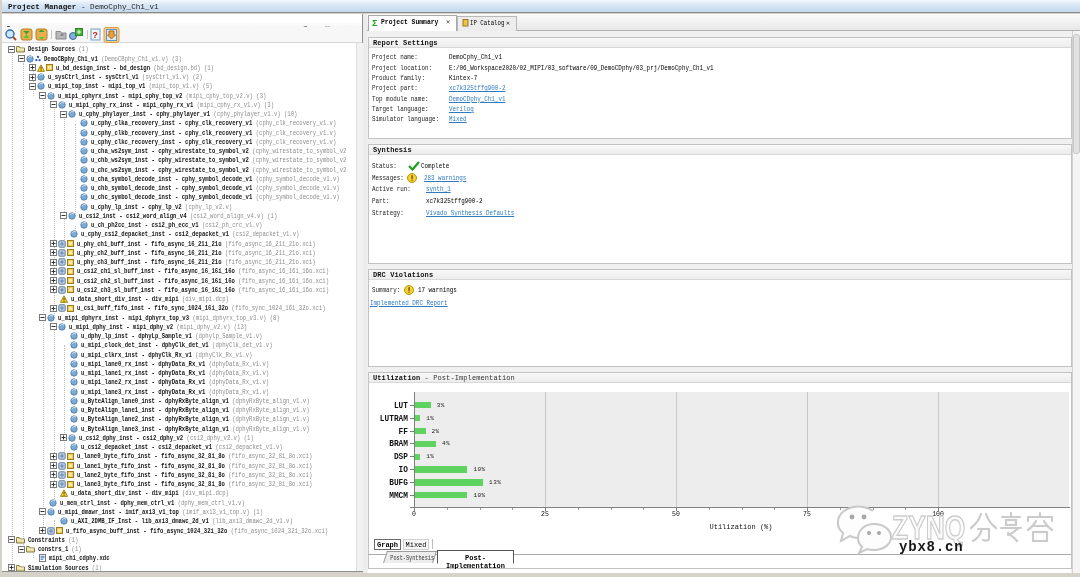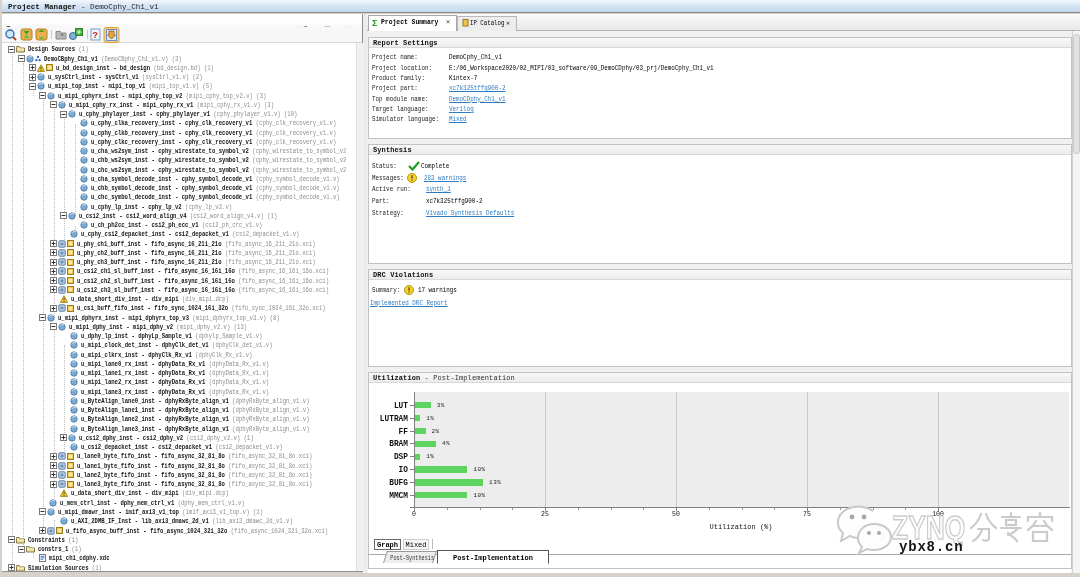--- a/index.html
+++ b/index.html
@@ -53,21 +53,21 @@
 .xnum { position:absolute; top:511px; width:18px; text-align:center; font-size:6.5px; color:#111; }
 #xtitle { position:absolute; left:641px; top:523px; width:200px; text-align:center; font-size:7px; color:#111; }
 
 #btnGraph { position:absolute; left:374px; top:538.5px; width:27px; height:11px; border:1px solid #6a6a6a; background:#fdfdfd; font-size:7px; font-weight:bold; text-align:center; line-height:10px; }
 #btnTable { position:absolute; left:403px; top:538.5px; width:26px; height:11px; border:1px solid #cfcfcf; background:#f6f6f6; font-size:7px; text-align:center; line-height:10px; }
 #btnSep { position:absolute; left:432px; top:539px; width:1px; height:10px; background:#bbb; }
 
 #subline { position:absolute; left:368px; top:553.5px; width:703px; height:1px; background:#aaa; }
 #stab1 { position:absolute; left:385px; top:551px; width:50px; height:12px; background:#ededed; border:1px solid #9a9a9a; border-bottom:none; transform:skewX(-18deg); }
 #stab1 span { display:block; transform:skewX(18deg) scaleX(0.8); font-size:6.5px; color:#333; text-align:center; margin-top:2.5px; white-space:nowrap;}
-#stab2 { position:absolute; left:437px; top:550px; width:112px; height:13.5px; background:#fff; border:1px solid #555; border-bottom:1px solid #fff; }
+#stab2 { position:absolute; left:437px; top:550px; width:77px; height:13.5px; background:#fff; border:1px solid #555; border-bottom:1px solid #fff; }
 #stab2 span { display:block; font-size:7px; font-weight:bold; text-align:center; margin-top:2.5px; }
 
 #rscroll { position:absolute; left:1072px; top:31px; width:8px; height:542px; background:#f4f4f4; border-left:1px solid #d2d2d2; }
 #rthumb { position:absolute; left:1073px; top:34px; width:7px; height:120px; background:#e2e2e2; border:1px solid #c8c8c8; border-radius:3px;}
 
 #wmtext { position:absolute; left:892px; top:509px; font-size:33px; font-weight:bold; font-family:"Liberation Sans",sans-serif; color:#fcfcfc; -webkit-text-stroke:1.4px #cccccc; letter-spacing:0px; transform:scaleX(0.8); transform-origin:0 50%;}
 #wmurl { position:absolute; left:899px; top:539px; font-size:14px; font-weight:bold; color:#151515; letter-spacing:0.8px; }
 #botstrip { position:absolute; left:0; top:573px; width:1080px; height:4px; background:#d6d2ca; }
 #leftstrip { position:absolute; left:0; top:0; width:2px; height:577px; background:#d6d2ca; }
 </style></head>

